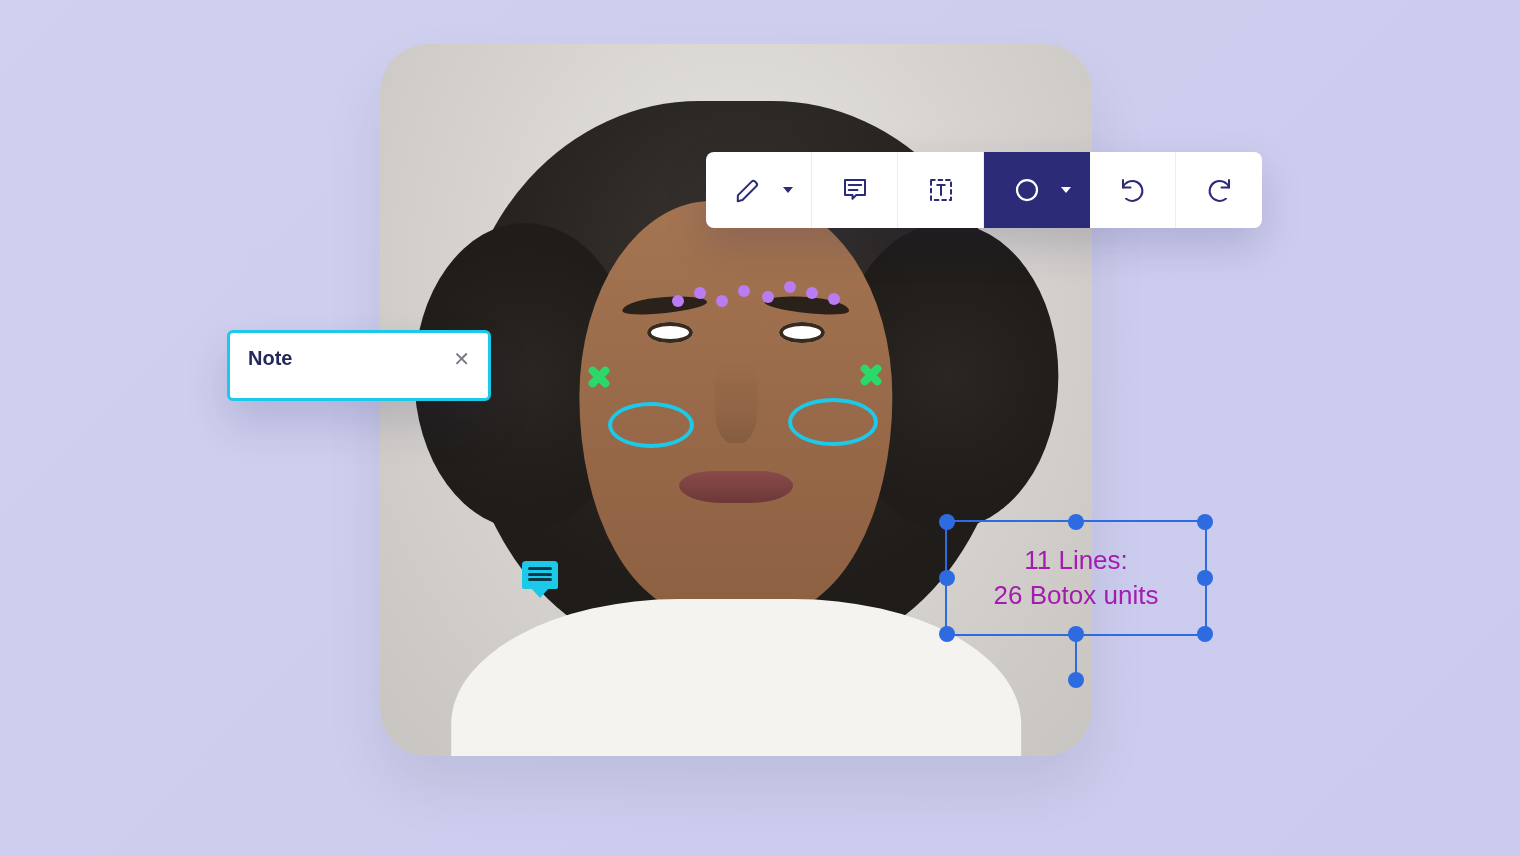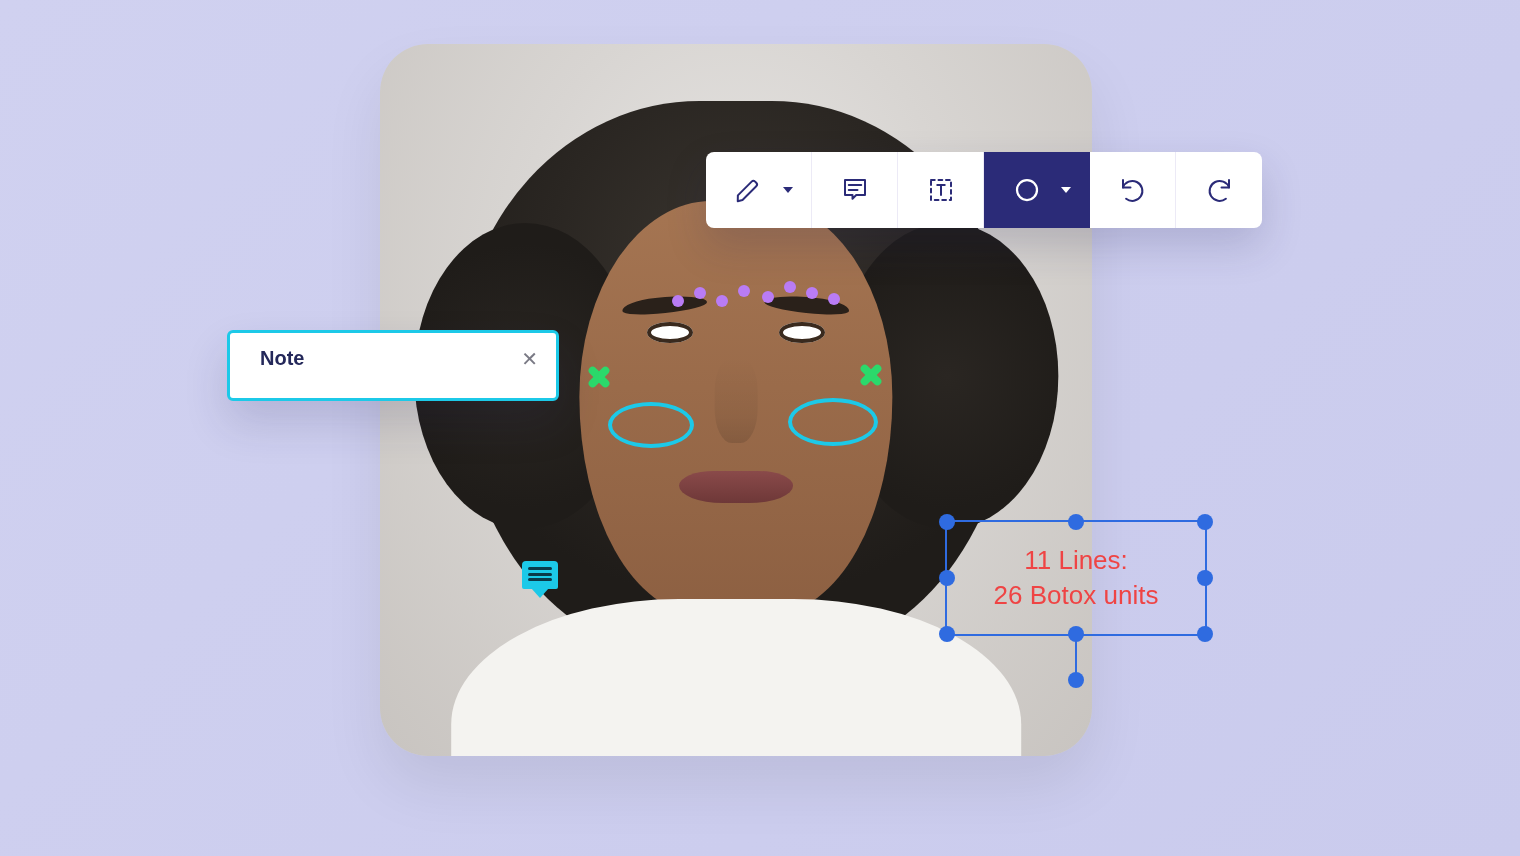--- a/index.html
+++ b/index.html
@@ -194,26 +194,26 @@
       color: #fff;
       border-right-color: #2b2b78;
     }
     .tb-btn svg { display: block; }
 
     
     .note {
       position: absolute;
       left: 227px;
       top: 330px;
-      width: 332px;
+      width: 264px;
       background: #fff;
       border: 3px solid #1cc9e8;
       border-radius: 6px;
       box-shadow: 0 22px 44px rgba(40,40,90,0.16);
-      padding: 14px 18px 18px 30px;
+      padding: 14px 18px 18px 18px;
     }
     .note-header {
       display: flex;
       justify-content: space-between;
       align-items: center;
       margin-bottom: 10px;
     }
     .note-title {
       font-weight: 700;
       font-size: 20px;
@@ -270,21 +270,21 @@
       width: 262px;
       height: 116px;
       border: 2px solid #2f6be0;
       background: rgba(255,255,255,0.0);
       display: flex;
       align-items: center;
       justify-content: center;
       text-align: center;
       font-size: 26px;
       line-height: 1.35;
-      color: #ef4444;
+      color: #a21caf;
       white-space: pre-line;
     }
     .handles .h {
       position: absolute;
       width: 16px; height: 16px;
       background: #2f6be0;
       border-radius: 50%;
     }
     .h.tl { left:-8px; top:-8px; } .h.tm { left:50%; top:-8px; transform:translateX(-50%);} .h.tr { right:-8px; top:-8px;}
     .h.ml { left:-8px; top:50%; transform:translateY(-50%);} .h.mr { right:-8px; top:50%; transform:translateY(-50%);}

